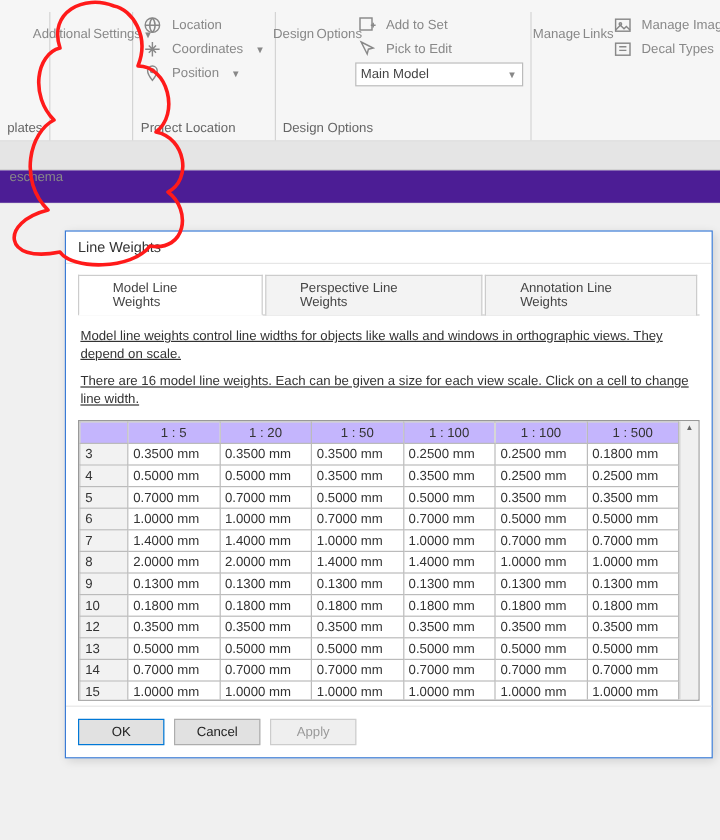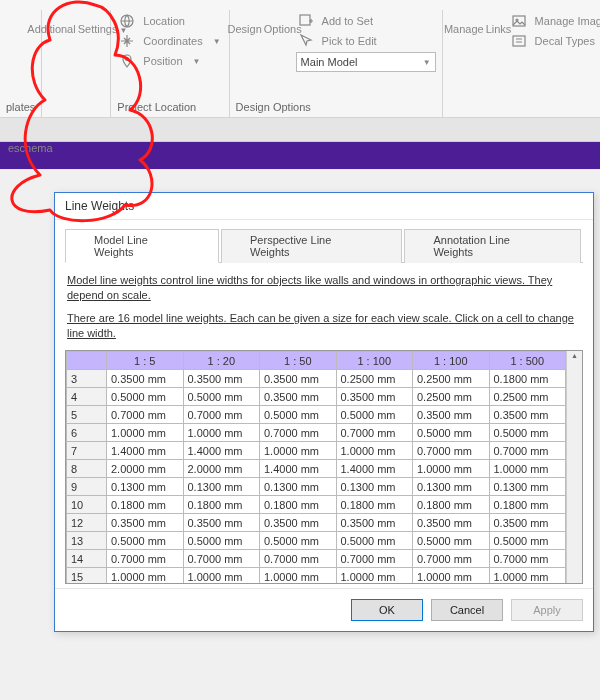--- a/index.html
+++ b/index.html
@@ -141,21 +141,20 @@
     background: #f0f0f0;
     border-left: 1px solid #ccc;
     display: flex;
     flex-direction: column;
     align-items: center;
     font-size: 8px;
     color: #666;
   }
   .dialog-footer {
     display: flex;
-    justify-content: flex-end;
     gap: 8px;
     padding: 10px;
     border-top: 1px solid #e6e6e6;
   }
   .btn {
     min-width: 72px;
     height: 22px;
     border: 1px solid #adadad;
     background: #e1e1e1;
     display: flex;

